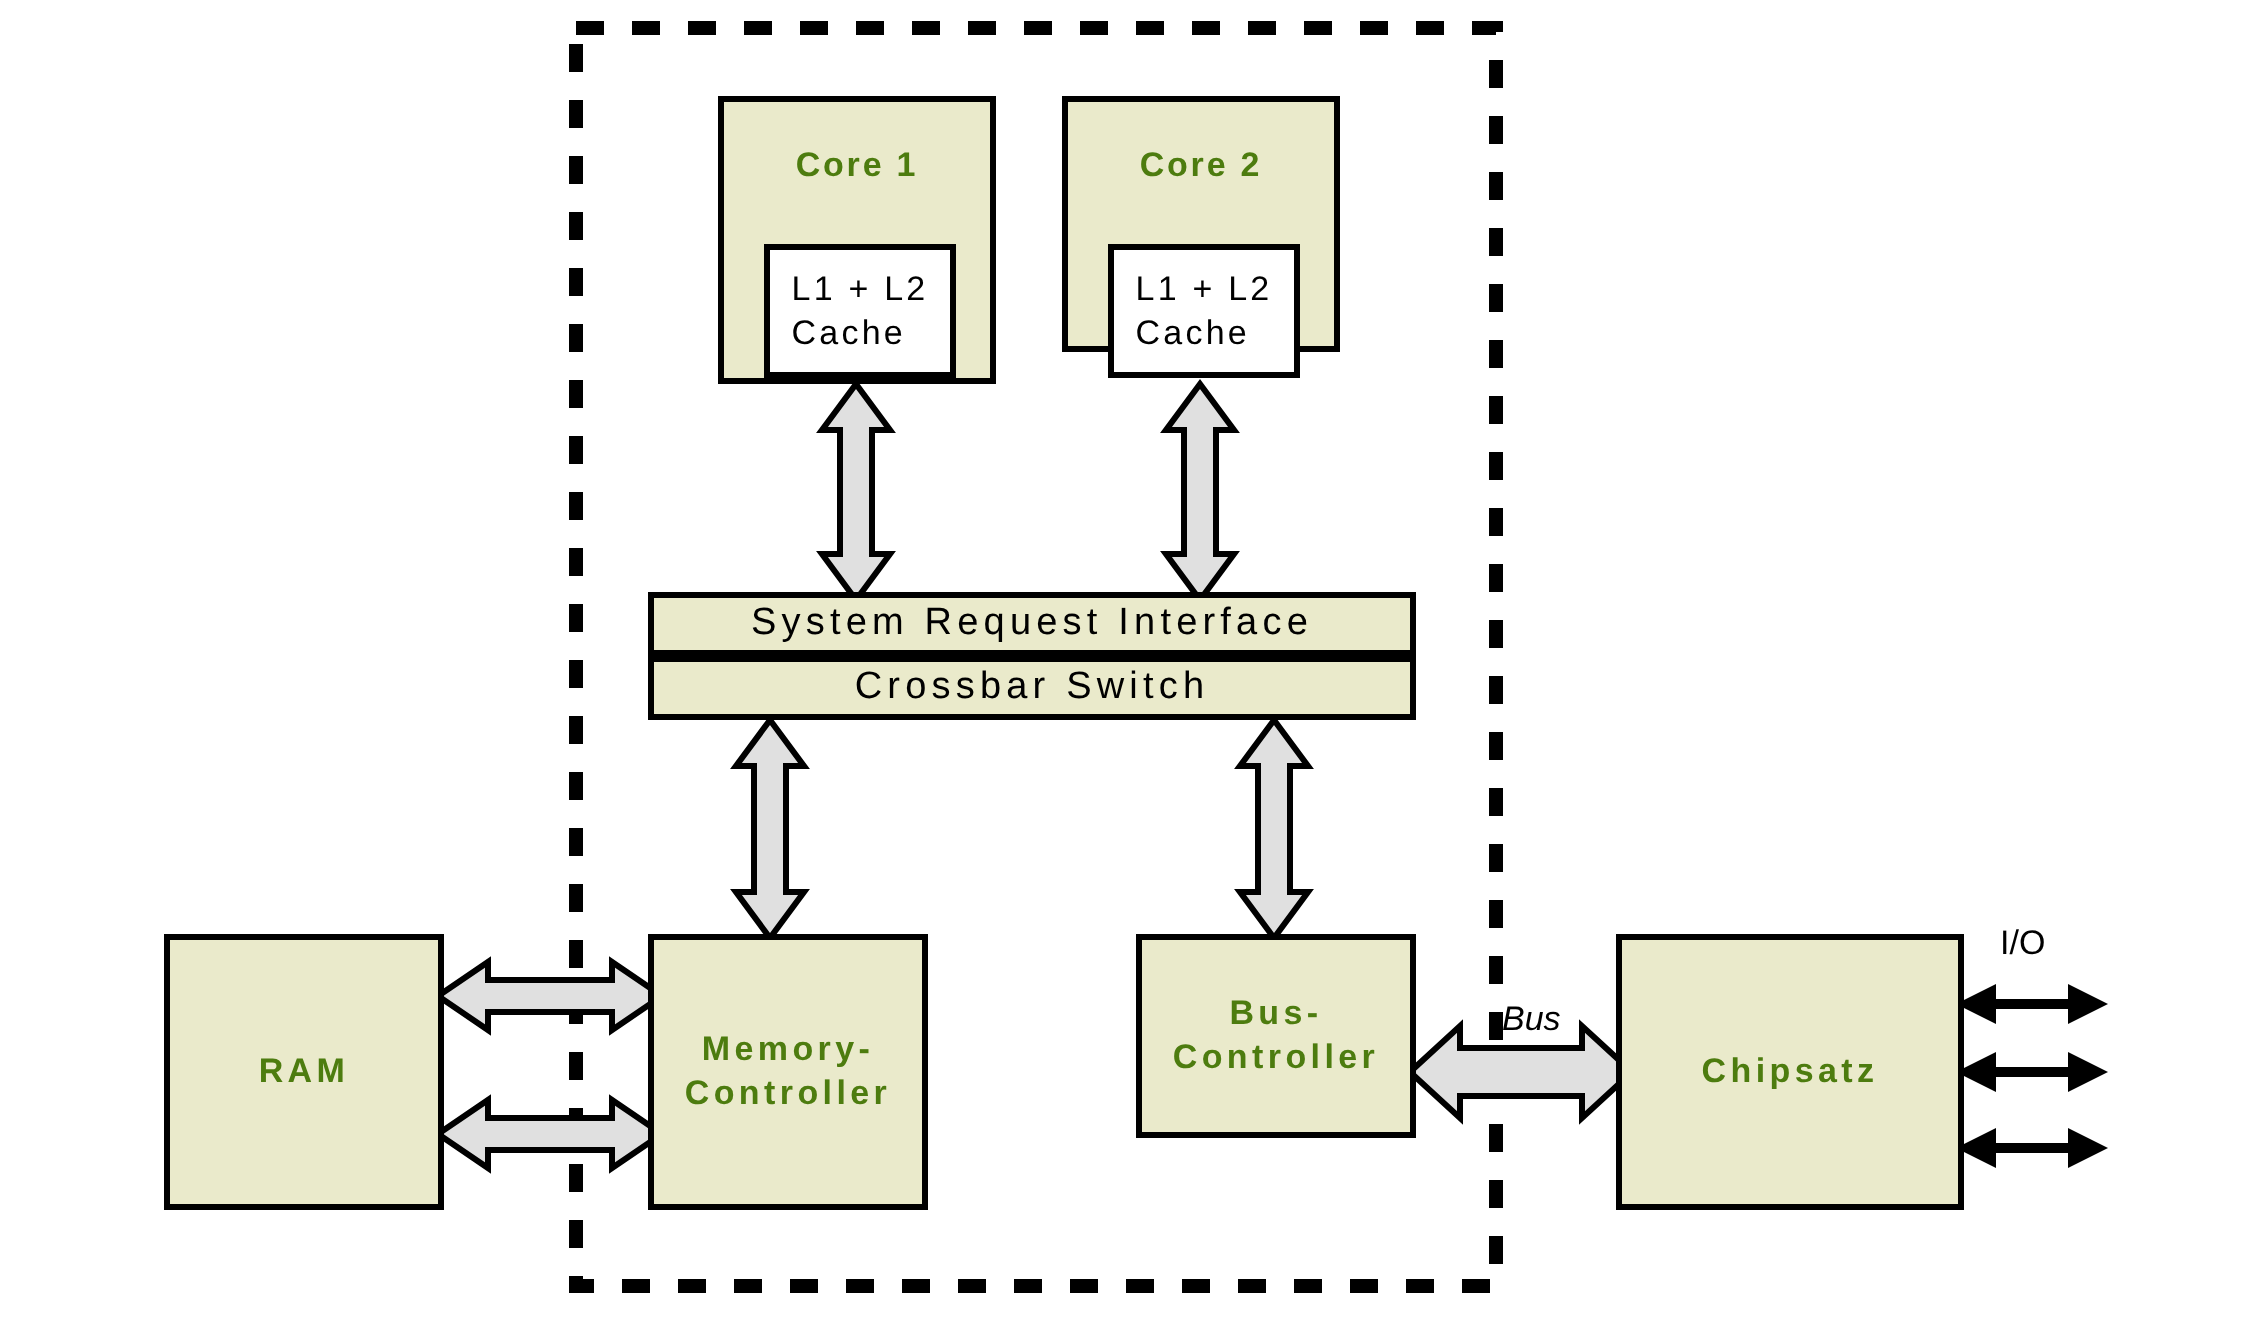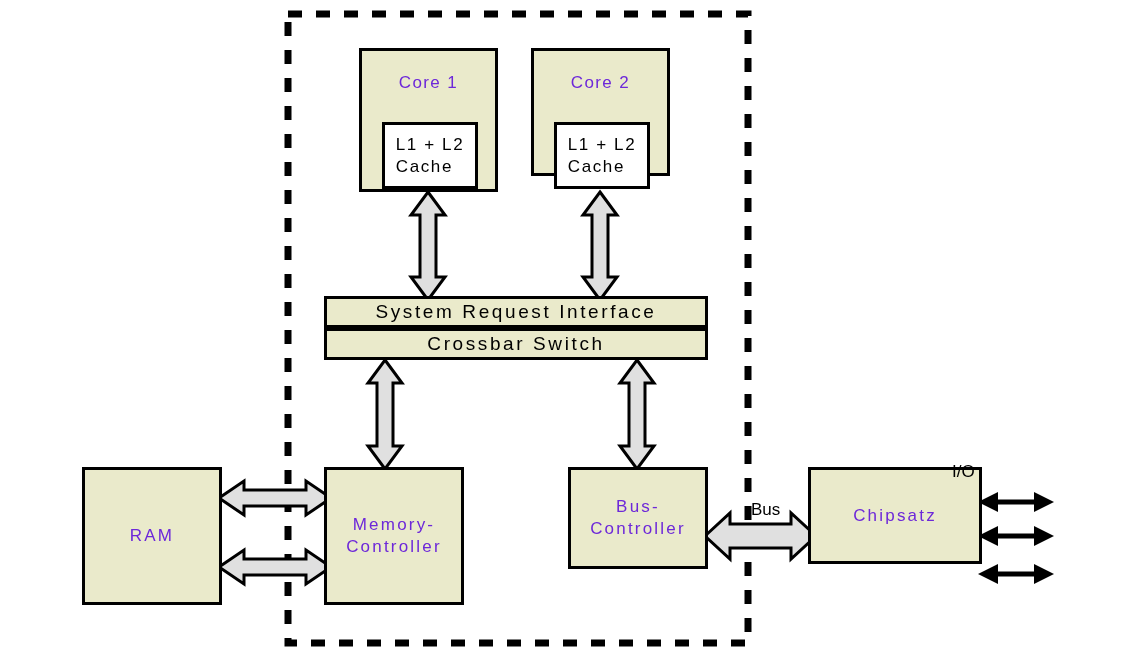--- a/index.html
+++ b/index.html
@@ -28,21 +28,22 @@
   }
   .box {
     position: absolute;
     box-sizing: border-box;
     background: #EAEACB;
     border: 3px solid #000000;
     display: flex;
     align-items: center;
     justify-content: center;
     text-align: center;
-    color: #6d28d9;
+    color: #4d7c0f;
+    font-weight: bold;
   }
   .box-label {
     letter-spacing: 2.2px;
     line-height: 1.28;
     white-space: pre-line;
   }
   .core-box {
     align-items: flex-start;
     justify-content: center;
   }
@@ -159,21 +160,21 @@
   <div class="box" style="left:324px; top:467px; width:140px; height:138px;">
     <div class="box-label bottom-label">Memory-
 Controller</div>
   </div>
 
   <div class="box" style="left:568px; top:467px; width:140px; height:102px;">
     <div class="box-label bottom-label">Bus-
 Controller</div>
   </div>
 
-  <div class="box" style="left:808px; top:467px; width:174px; height:97px;">
+  <div class="box" style="left:808px; top:467px; width:174px; height:138px;">
     <div class="box-label bottom-label">Chipsatz</div>
   </div>
 
-  <div class="free-label" style="left:751px; top:500px;">Bus</div>
+  <div class="free-label" style="left:751px; top:500px;font-style:italic;">Bus</div>
 
-  <div class="free-label" style="left:952px; top:462px;">I/O</div>
+  <div class="free-label" style="left:1000px; top:462px;">I/O</div>
 
 </div>
 
 </body></html>

